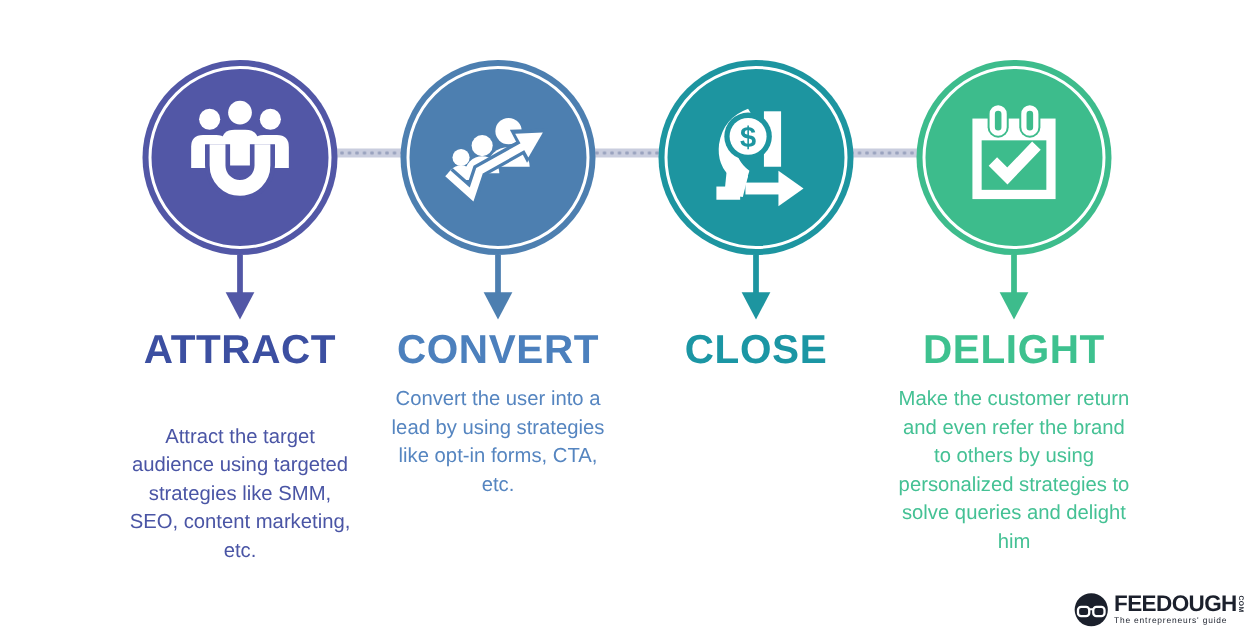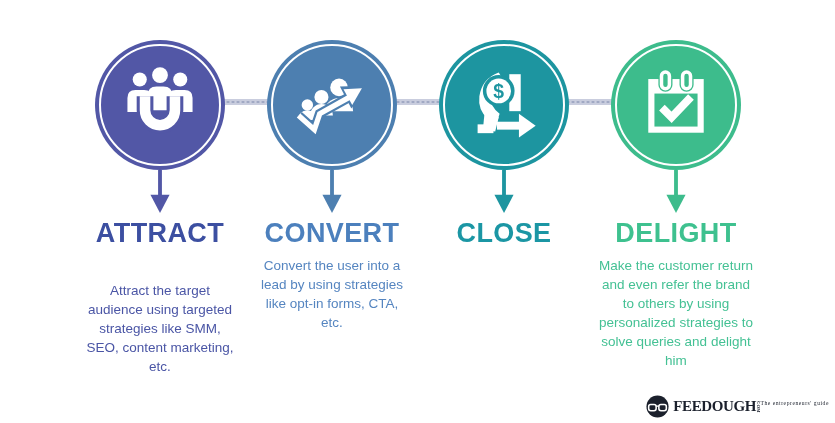--- a/index.html
+++ b/index.html
@@ -39,21 +39,21 @@
   }
   .stage-0 .stage-desc{width:156px;margin-top:32px;}
   .stage-1 .stage-desc{width:152px;}
   .stage-2 .stage-desc{width:156px;}
   .stage-3 .stage-desc{width:156px;}
   .logo{
     position:absolute;right:6px;bottom:4px;display:flex;align-items:center;gap:3px;
     color:var(--logo-color,#1b202c);z-index:2;
   }
   .logo-head{width:25px;height:25px;}
-  .logo-textwrap{display:flex;line-height:1;font-family:Liberation Serif, serif;}
+  .logo-textwrap{display:flex;flex-direction:column;line-height:1;}
   .logo-row{display:flex;align-items:flex-start;}
   .logo-brand{font-size:15px;font-weight:800;letter-spacing:-0.4px;}
   .logo-suffix{font-size:4.5px;font-weight:700;writing-mode:vertical-rl;margin-top:1.5px;letter-spacing:0.3px;}
   .logo-tagline{font-size:5.6px;letter-spacing:0.55px;margin-top:1.5px;white-space:nowrap;}
 </style>
 </head>
 <body>
 
 <div class="canvas">
 

